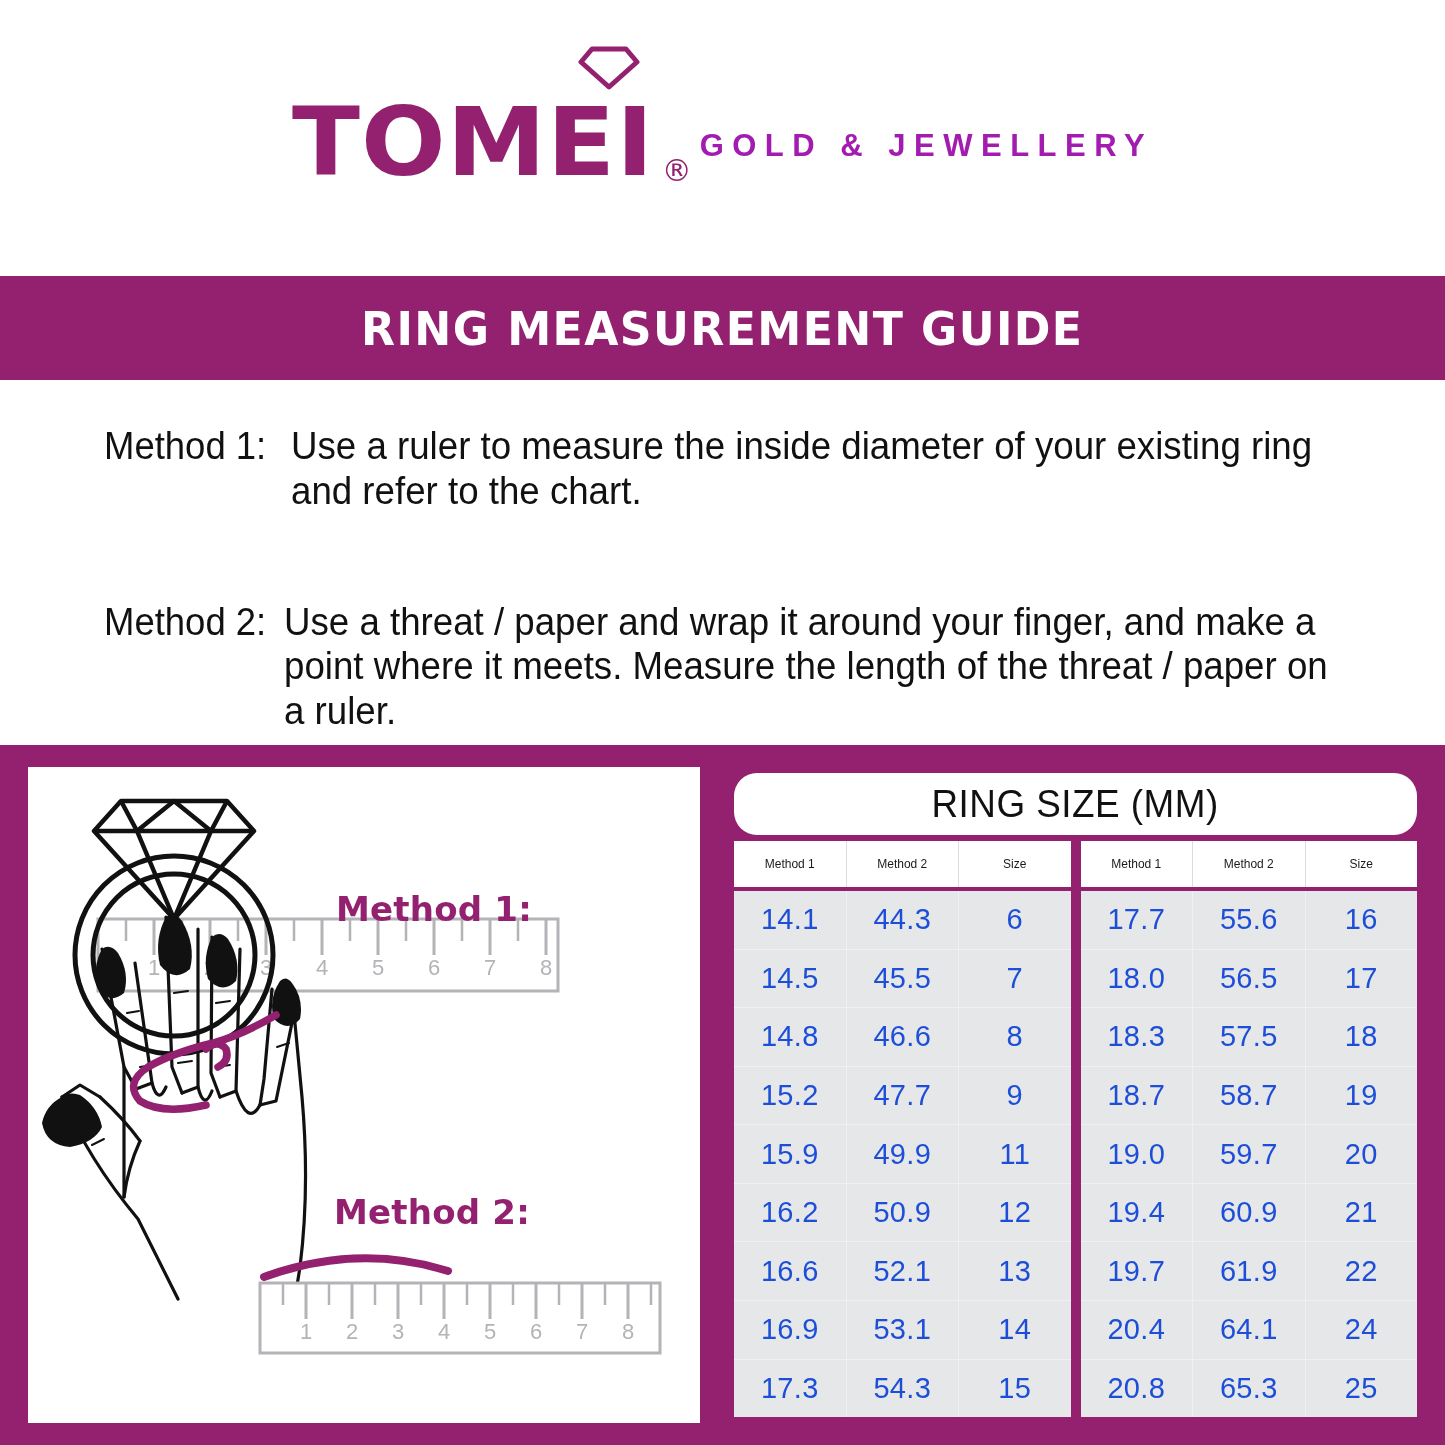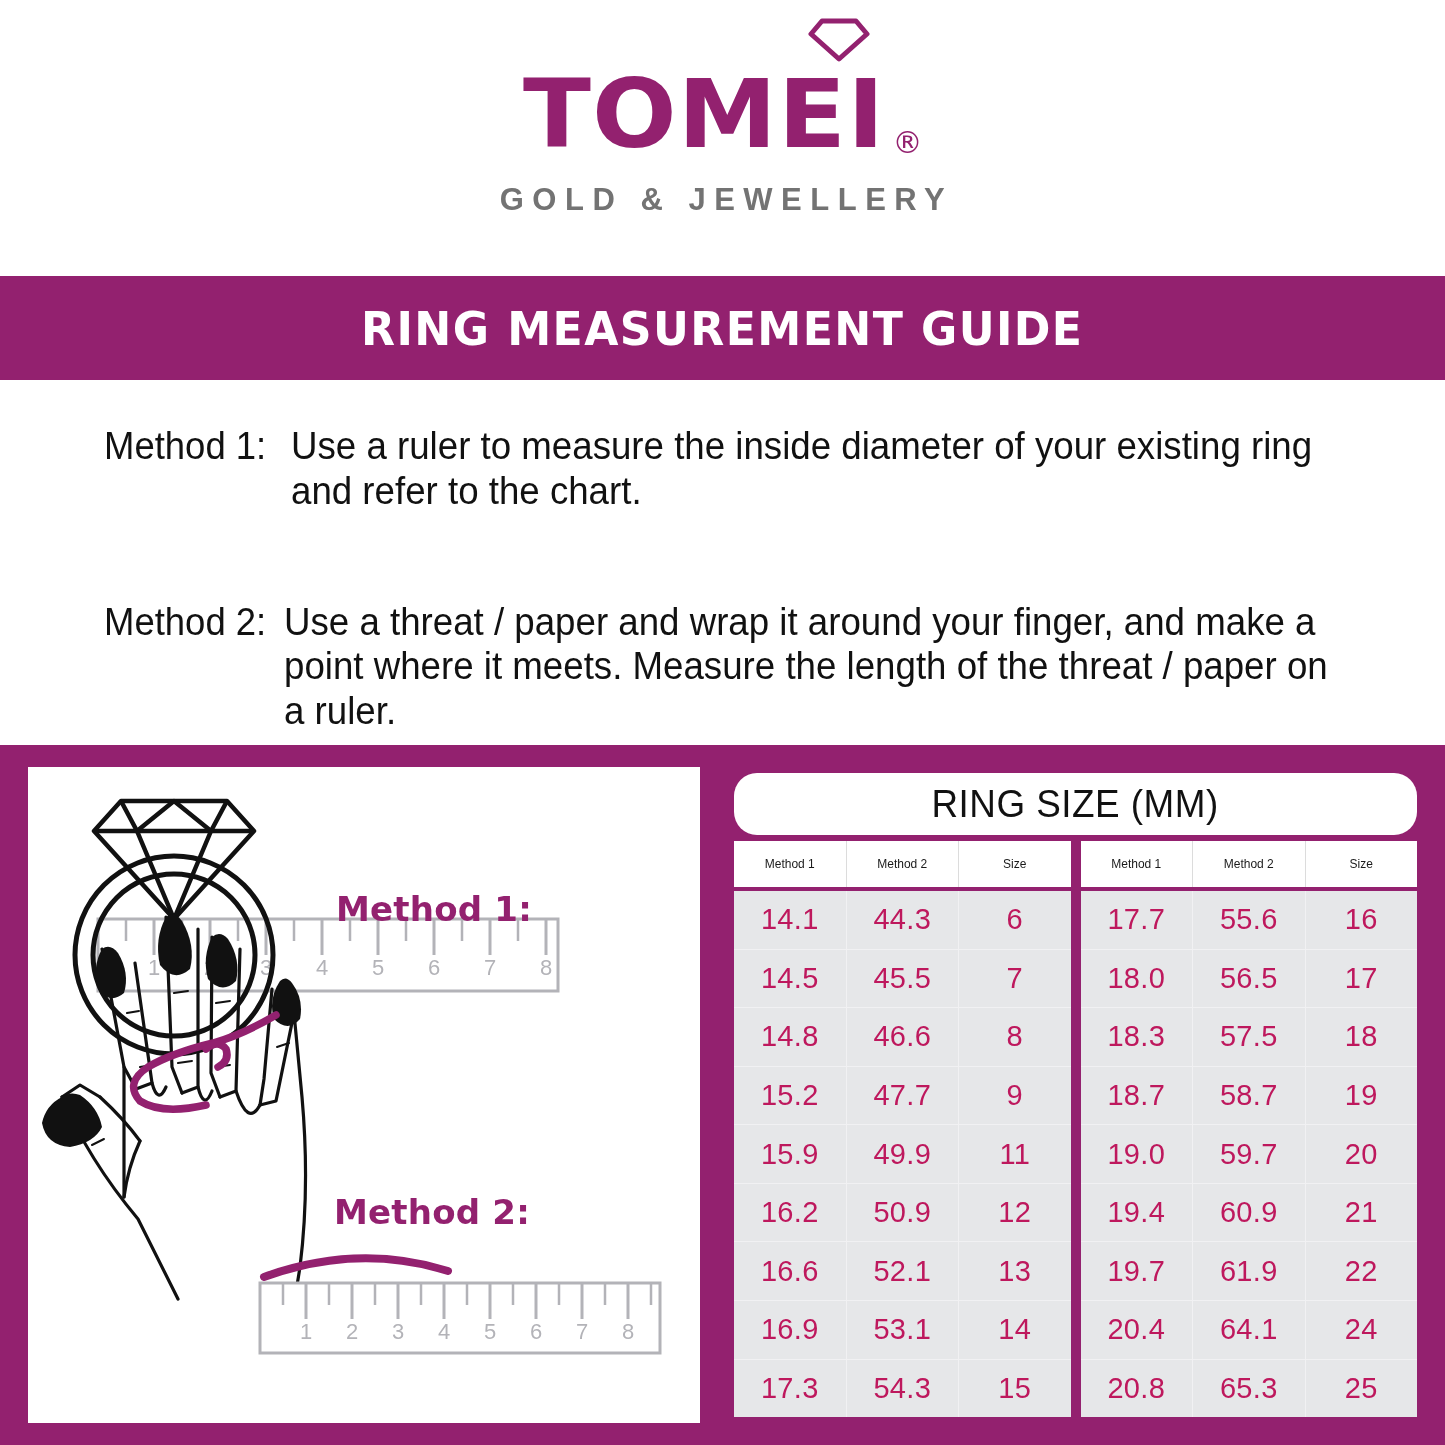--- a/index.html
+++ b/index.html
@@ -19,21 +19,21 @@
     background: #ffffff;
   }
 
   
   .logo-block {
     position: absolute;
     top: 0; left: 0;
     width: 1445px;
     height: 272px;
     display: flex;
-    flex-direction: column;
+    flex-direction: row;
     align-items: center;
     justify-content: center;
   }
   .logo-wordmark-row {
     position: relative;
     display: flex;
     align-items: flex-end;
     height: 108px;
   }
   .logo-tomei {
@@ -58,21 +58,21 @@
     font-size: 30px;
     color: #93216f;
     margin-left: 28px;
     margin-bottom: 4px;
     line-height: 1;
   }
   .logo-sub {
     font-family: "Liberation Sans", sans-serif;
     font-size: 31px;
     font-weight: 700;
-    color: #737373;
+    color: #a21caf;
     letter-spacing: 8.5px;
     margin-top: 20px;
     padding-left: 8px;
   }
 
   
   .title-banner {
     position: absolute;
     top: 276px; left: 0;
     width: 1445px;
@@ -219,21 +219,21 @@
     border-bottom: 1px solid #f1f1f3;
   }
   .tr:last-child { border-bottom: none; }
   .td {
     flex: 1 1 0;
     display: flex;
     align-items: center;
     justify-content: center;
     font-family: "Liberation Sans", sans-serif;
     font-size: 29px;
-    color: #be185d;
+    color: #1d4ed8;
     border-right: 1px solid #f1f1f3;
     letter-spacing: 0.3px;
   }
   .td:last-child { border-right: none; }
 </style>
 </head>
 <body>
 
 <div class="page">
 

